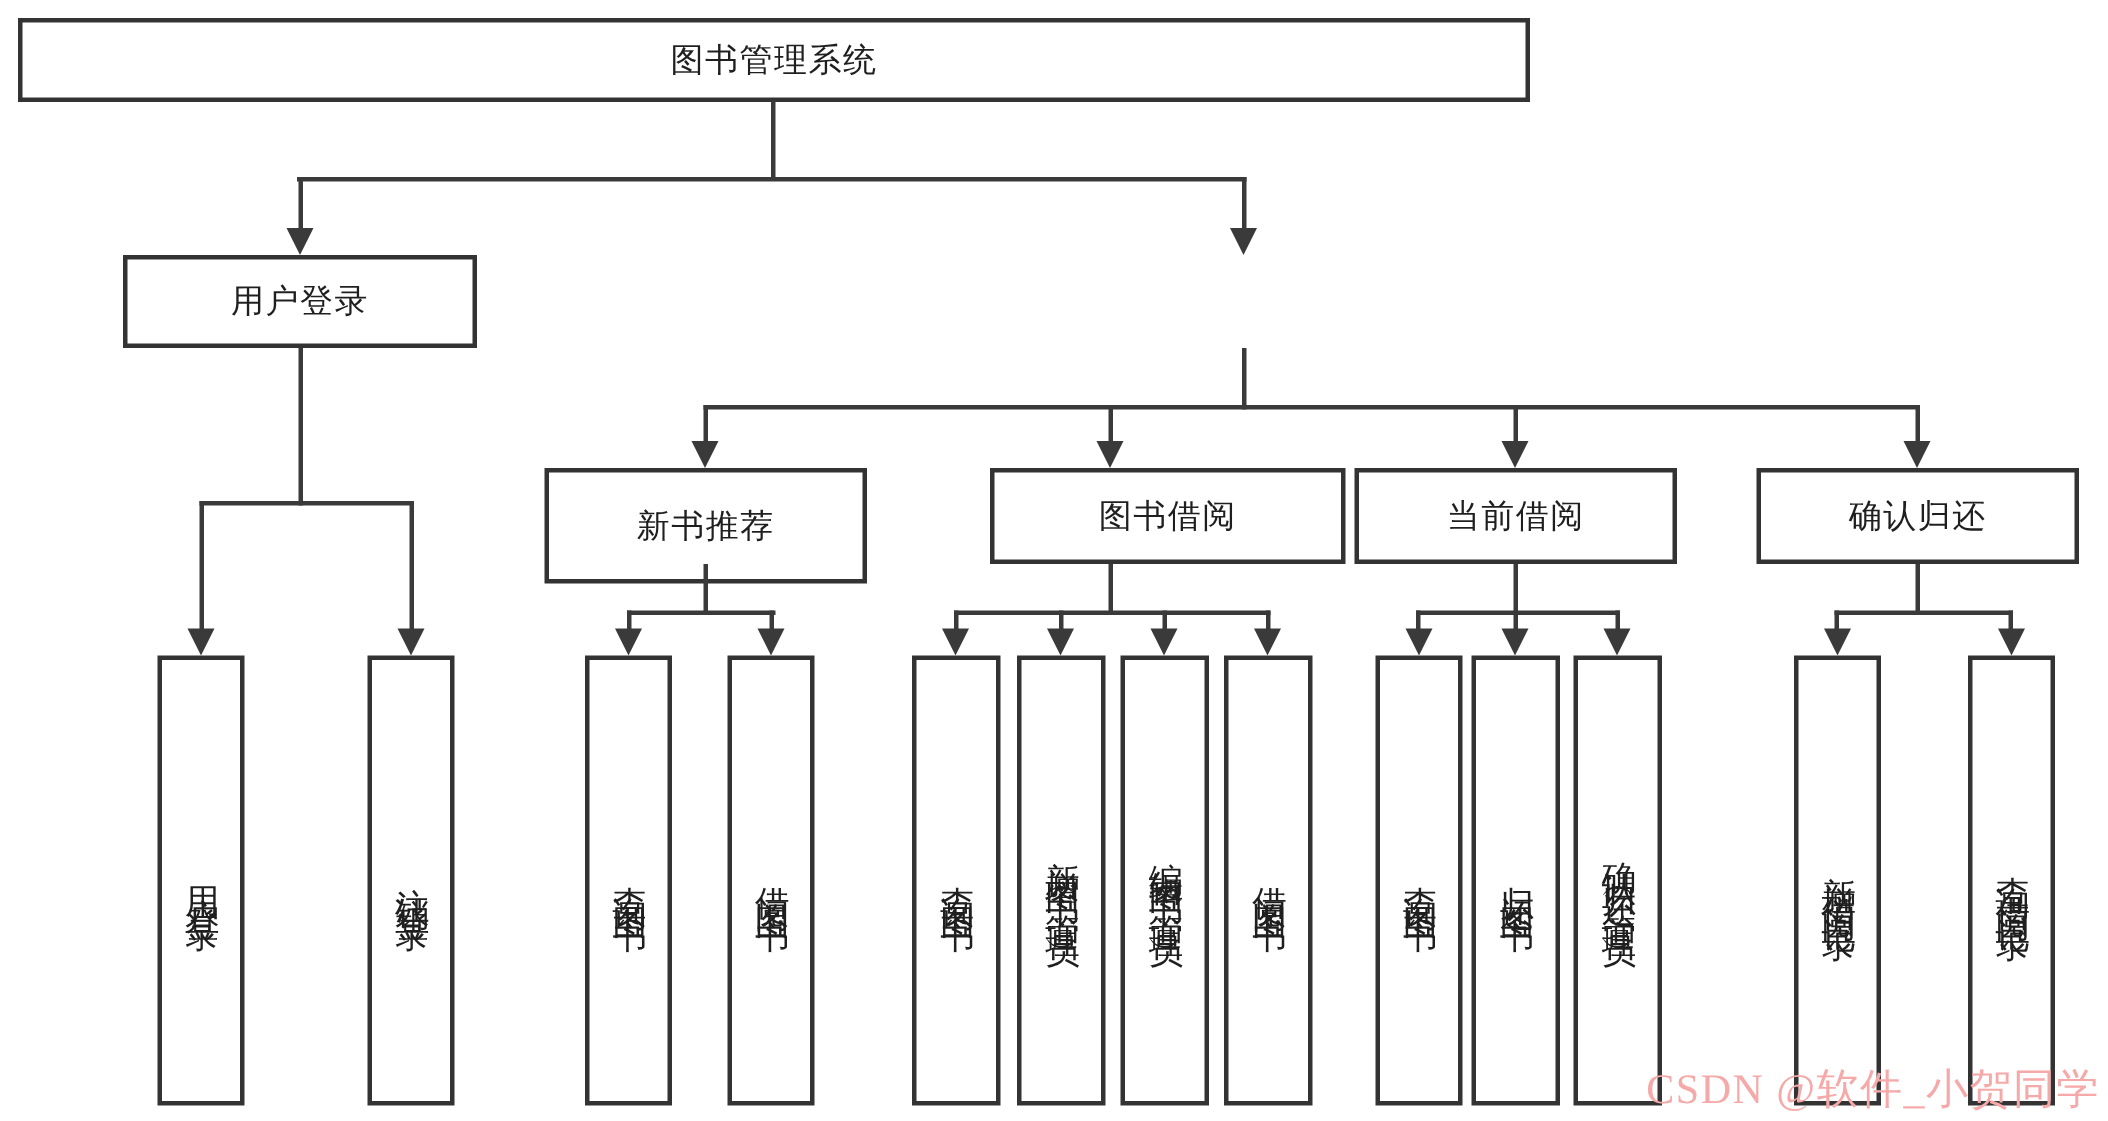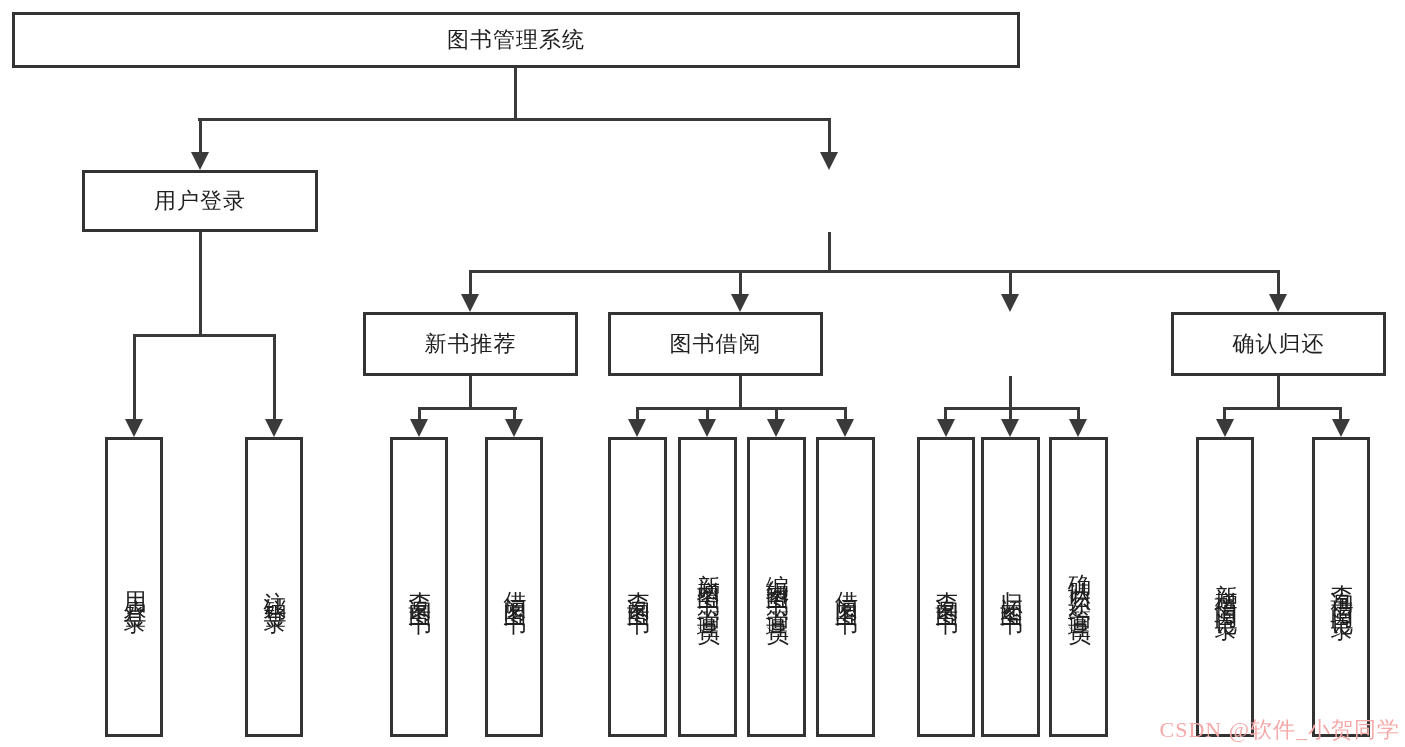--- a/index.html
+++ b/index.html
@@ -36,21 +36,21 @@
   .lv { position:absolute; width:3px;  background:#3a3a3a; }
   .ar {
     position:absolute; width:0; height:0;
     border-left:9px solid transparent;
     border-right:9px solid transparent;
     border-top:18px solid #3a3a3a;
   }
   .watermark {
     position:absolute;
     right:5px; bottom:2px;
-    font-size:22px;
+    font-size:28px;
     color:#f5a9a9;
     letter-spacing:1px;
     white-space:nowrap;
   }
 </style>
 </head>
 <body>
 
 <div class="canvas">
 
@@ -76,22 +76,23 @@
   <div class="lh" style="left:469px;top:270px;width:811px"></div>
   <div class="lv" style="left:469px;top:270px;height:26px"></div>
   <div class="ar" style="left:461px;top:294px"></div>
   <div class="lv" style="left:739px;top:270px;height:26px"></div>
   <div class="ar" style="left:731px;top:294px"></div>
   <div class="lv" style="left:1009px;top:270px;height:26px"></div>
   <div class="ar" style="left:1001px;top:294px"></div>
   <div class="lv" style="left:1277px;top:270px;height:26px"></div>
   <div class="ar" style="left:1269px;top:294px"></div>
 
-  <div class="node" style="left:363px;top:312px;width:215px;height:64px">新书推荐</div>
-  <div class="node" style="left:608px;top:312px;width:215px;height:64px">图书借阅</div>
+  <div class="node" style="left:363px;top:312px;width:215px;height:77px">新书推荐</div>
+  <div class="node" style="left:660px;top:312px;width:237px;height:64px">图书借阅</div>
+  <div class="node" style="left:903px;top:312px;width:215px;height:64px">当前借阅</div>
   <div class="node" style="left:1171px;top:312px;width:215px;height:64px">确认归还</div>
 
   <div class="lv" style="left:469px;top:376px;height:34px"></div>
   <div class="lh" style="left:418px;top:407px;width:99px"></div>
   <div class="lv" style="left:418px;top:407px;height:14px"></div>
   <div class="ar" style="left:410px;top:419px"></div>
   <div class="lv" style="left:513px;top:407px;height:14px"></div>
   <div class="ar" style="left:505px;top:419px"></div>
 
   <div class="lv" style="left:739px;top:376px;height:34px"></div>

